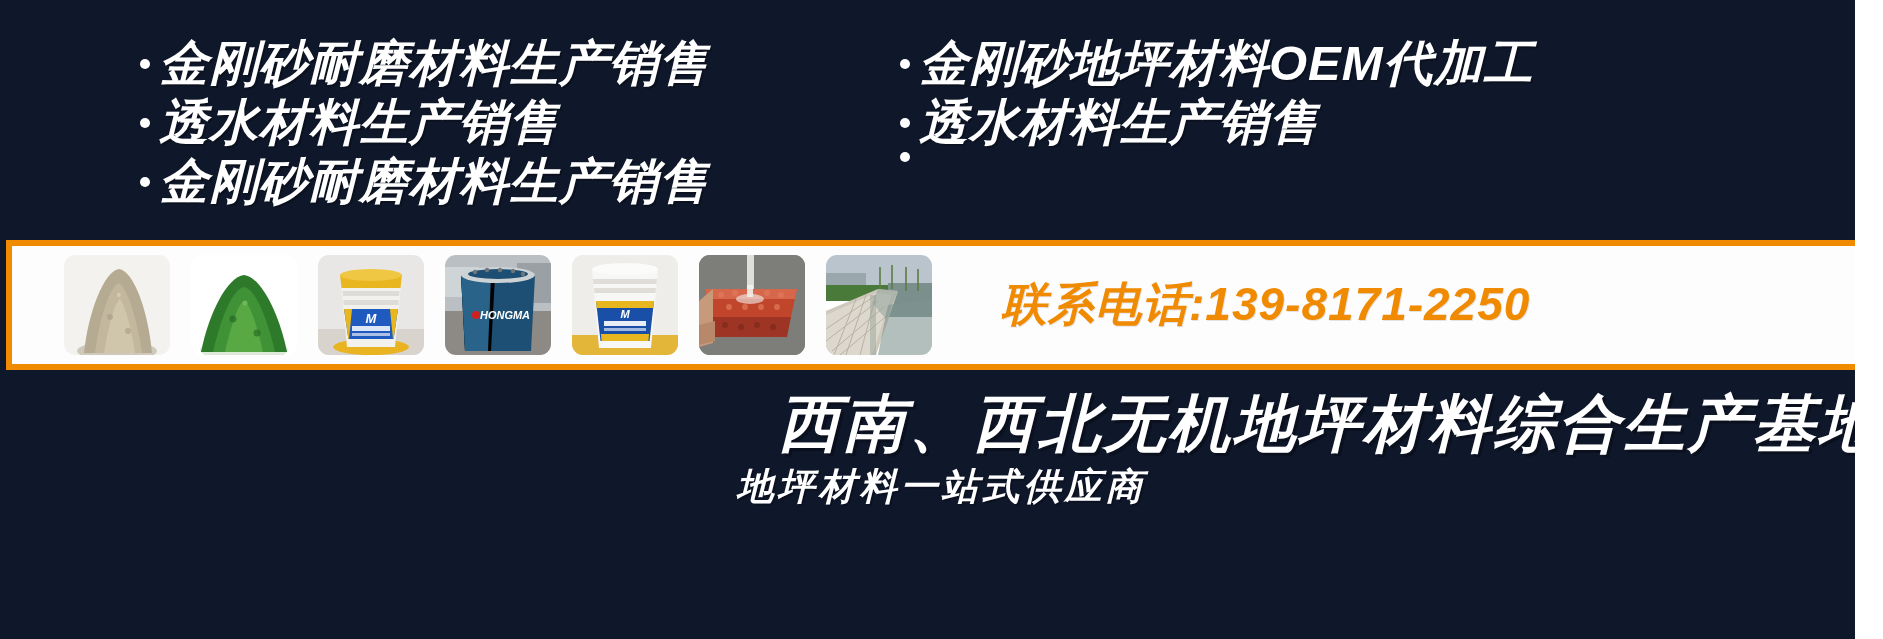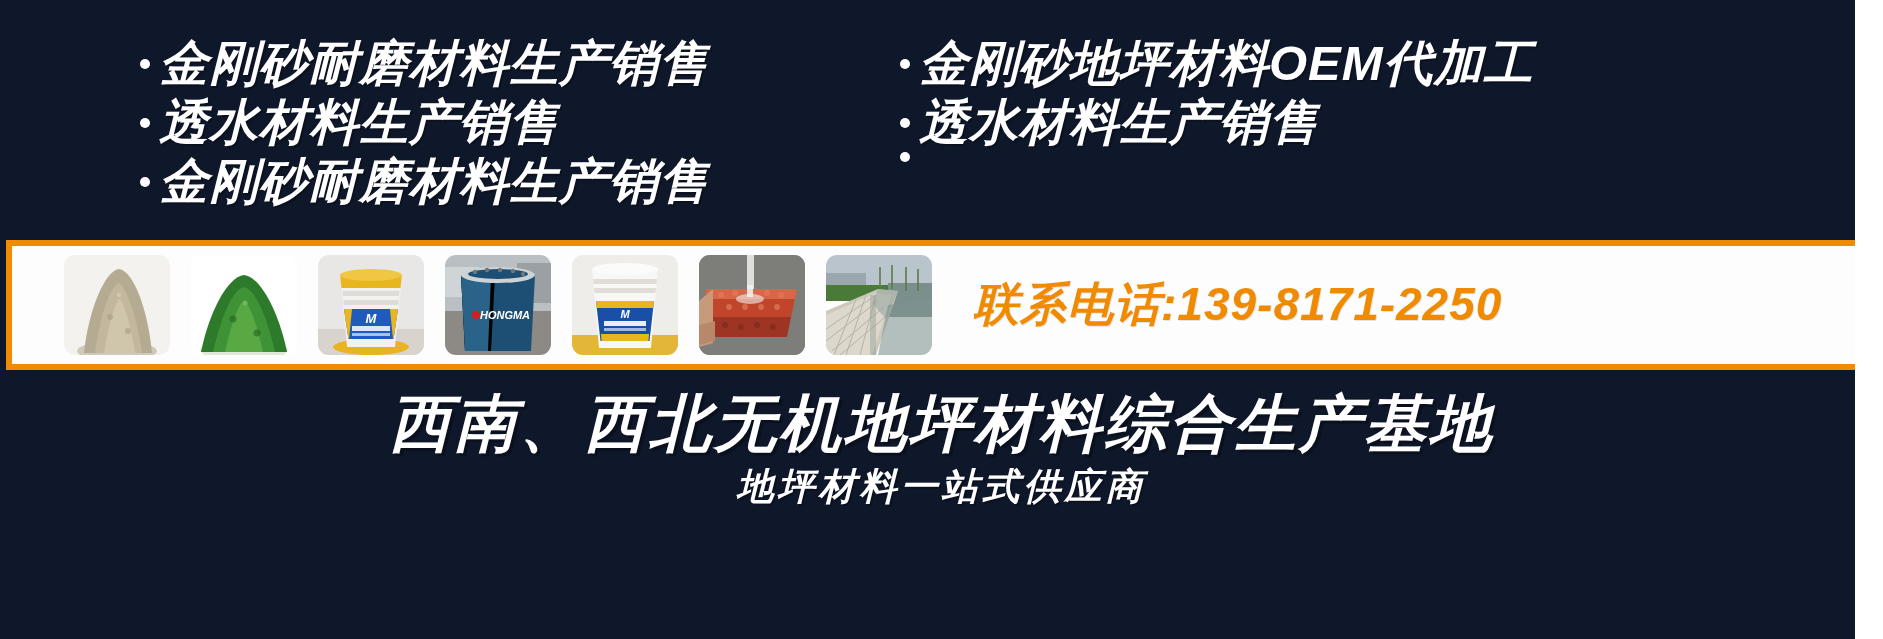--- a/index.html
+++ b/index.html
@@ -76,35 +76,35 @@
     margin-right: 21px;
     border-radius: 11px;
     overflow: hidden;
     position: relative;
     flex: 0 0 auto;
     background: #ffffff;
   }
   .thumb svg { display: block; width: 100%; height: 100%; }
 
   .phone {
-    margin-left: 20px;
+    margin-left: 48px;
     color: #f08a00;
     font-size: 46px;
     font-weight: bold;
     letter-spacing: 1px;
     white-space: nowrap;
     text-shadow: 1px 1px 0 rgba(0,0,0,0.10);
   }
   
   .headline {
     position: absolute;
     left: 0;
     top: 382px;
     width: 1883px;
-    text-align: center;
+    text-align: right;
     color: #ffffff;
     font-size: 62px;
     font-weight: bold;
     letter-spacing: 3px;
     text-shadow: 3px 3px 0 rgba(0,0,0,0.28);
     white-space: nowrap;
   }
   .subline {
     position: absolute;
     left: 0;

